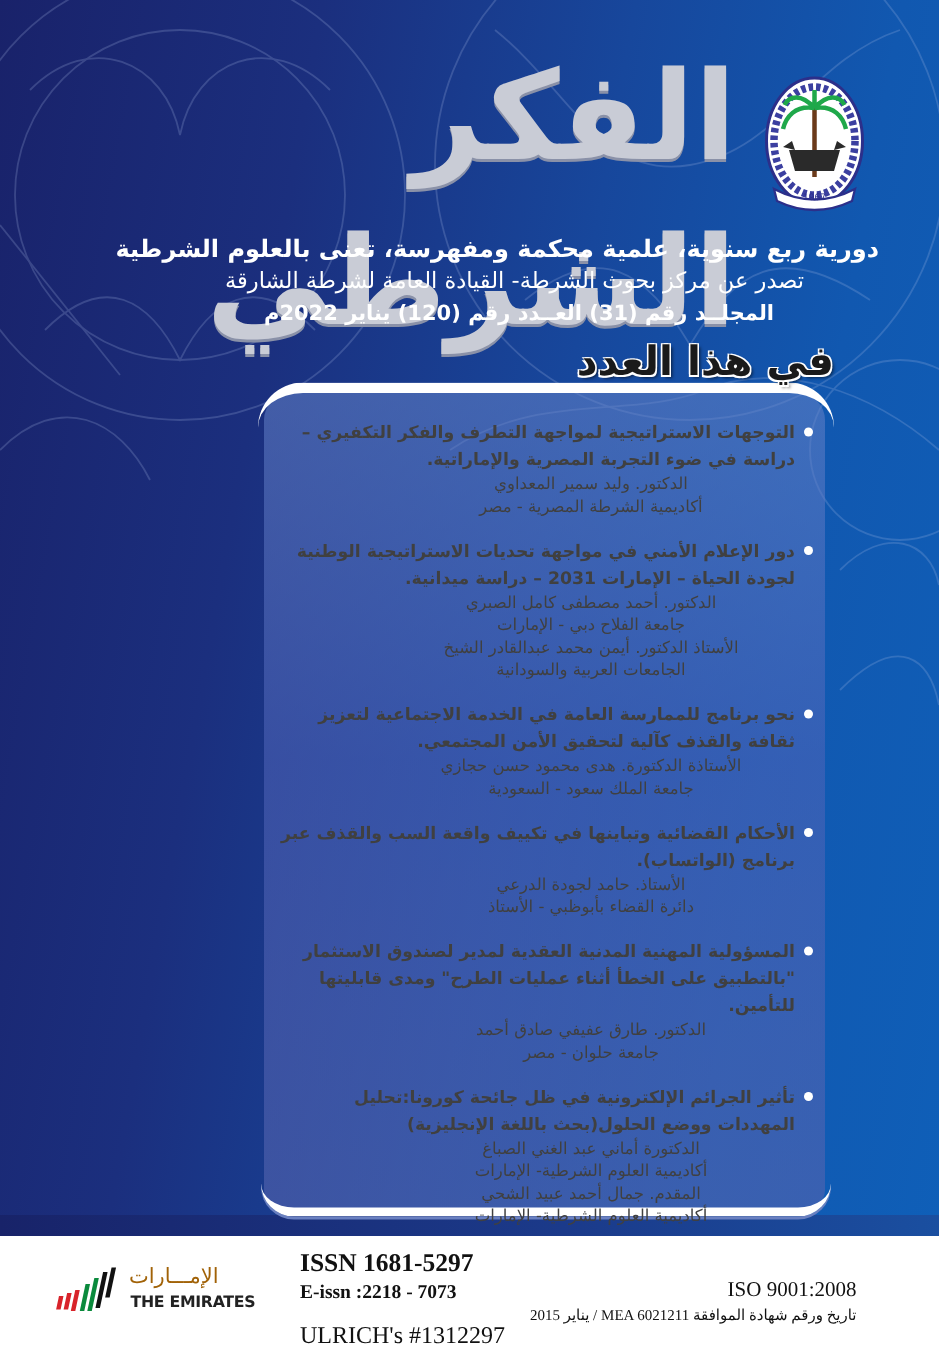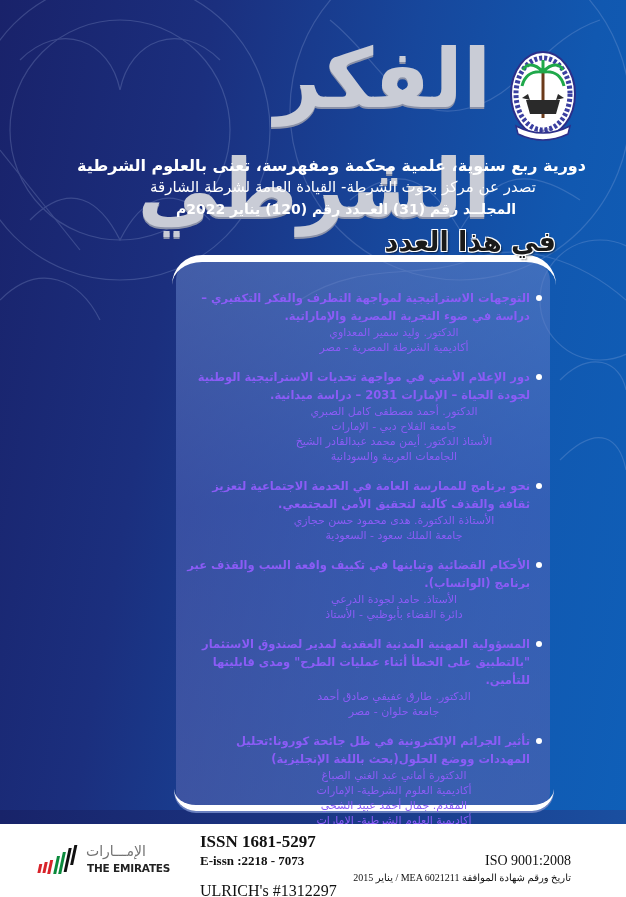--- a/index.html
+++ b/index.html
@@ -54,40 +54,40 @@
     background: linear-gradient(180deg, rgba(100,130,200,0.55) 0%, rgba(80,100,185,0.55) 45%, rgba(85,100,175,0.6) 100%);
     border-radius: 18px 18px 14px 14px;
   }
   .panel-base {
     position: absolute; left: 174px; top: 785px; width: 380px; height: 26px;
     border-bottom: 6px solid #ffffff; border-radius: 0 0 22px 22px;
     box-shadow: 0 2px 0 #6a80c0;
   }
 
   .articles {
-    position: absolute; left: 186px; top: 289px; width: 356px;
-    direction: rtl; color: #8b5cf6;
+    position: absolute; left: 186px; top: 279px; width: 356px;
+    direction: rtl; color: #404040;
   }
   .article { margin-bottom: 13px; }
   .article-title {
     position: relative; font-weight: bold; font-size: 11.5px; line-height: 18px;
     padding-right: 12px; text-align: right;
   }
   .article-title::before {
     content: ""; position: absolute; right: 0; top: 6px; width: 6px; height: 6px;
     border-radius: 50%; background: #ffffff;
   }
   .author-line {
     text-align: center; font-size: 11px; line-height: 15px; padding-left: 60px;
   }
 
   
   .footer { position: absolute; left: 0; top: 824px; width: 626px; height: 73px; background: #ffffff; }
   .emirates-logo { position: absolute; left: 36px; top: 842px; width: 120px; height: 40px; }
-  .em-ar { position: absolute; left: 86px; top: 843px; font-size: 14px; color: #737373; direction: rtl; }
+  .em-ar { position: absolute; left: 86px; top: 843px; font-size: 14px; color: #a16207; direction: rtl; }
   .em-en { position: absolute; left: 87px; top: 862px; font-size: 10.5px; font-weight: bold; color: #222; letter-spacing: -0.2px; }
   .issn {
     position: absolute; left: 200px; top: 832px; font-family: "Liberation Serif", serif; color: #111;
   }
   .issn .a { font-size: 17px; font-weight: bold; line-height: 20px; }
   .issn .b { font-size: 13px; font-weight: bold; line-height: 18px; }
   .issn .c { font-size: 16px; line-height: 18px; margin-top: 12px; }
   .iso {
     position: absolute; right: 55px; top: 852px; text-align: right; font-family: "Liberation Serif", serif; color: #111;
   }

